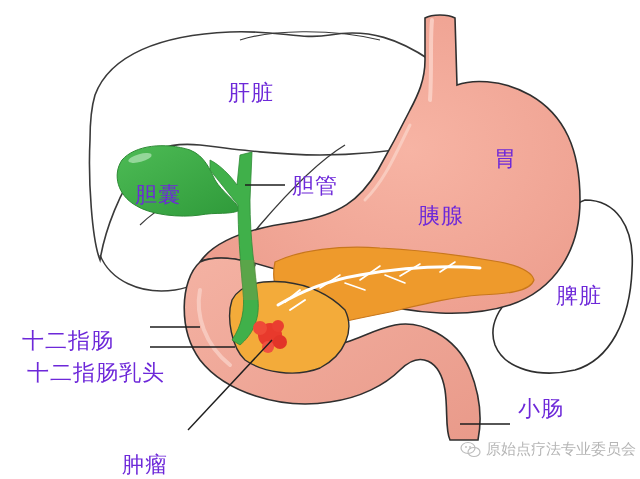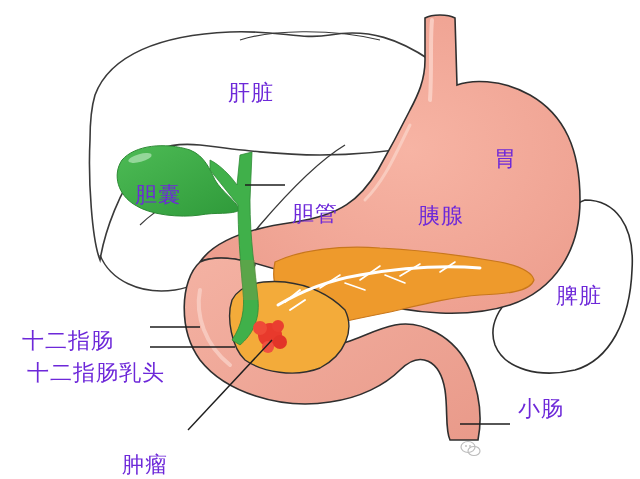--- a/index.html
+++ b/index.html
@@ -79,29 +79,30 @@
     <line x1="245" y1="185" x2="285" y2="185"></line>
     <line x1="150" y1="327" x2="200" y2="327"></line>
     <line x1="150" y1="347" x2="235" y2="347"></line>
     <line x1="272" y1="340" x2="188" y2="430"></line>
     <line x1="460" y1="424" x2="510" y2="424"></line>
   </g>
 </svg>
 
 <div class="lbl" style="left:228px;top:82px;">肝脏</div>
 <div class="lbl" style="left:135px;top:172px;margin-top:12px;">胆囊</div>
-<div class="lbl" style="left:292px;top:175px;margin-top:28px;">胆管</div>
+<div class="lbl" style="left:292px;top:175px;">胆管</div>
 <div class="lbl" style="left:494px;top:148px;">胃</div>
 <div class="lbl" style="left:418px;top:205px;text-align:center;">胰腺</div>
 <div class="lbl" style="left:556px;top:285px;">脾脏</div>
 <div class="lbl" style="left:22px;top:330px;">十二指肠</div>
 <div class="lbl" style="left:27px;top:362px;text-align:right;">十二指肠乳头</div>
 <div class="lbl" style="left:122px;top:454px;">肿瘤</div>
 <div class="lbl" style="left:518px;top:400px;font-family:Liberation Mono, monospace;">小肠</div>
 
 <div class="wm">
   <svg class="wm-icon" viewBox="0 0 22 18">
     <ellipse cx="8" cy="7" rx="7" ry="5.5" fill="none" stroke="#bdbdbd" stroke-width="1.2"></ellipse>
     <ellipse cx="14" cy="11" rx="6" ry="4.5" fill="none" stroke="#bdbdbd" stroke-width="1.2"></ellipse>
     <circle cx="6" cy="6" r="0.9" fill="#bdbdbd"></circle>
       <circle cx="10" cy="6" r="0.9" fill="#bdbdbd"></circle>
   </svg>
+  <span>原始点疗法专业委员会</span>
 </div>
 
 </body></html>

